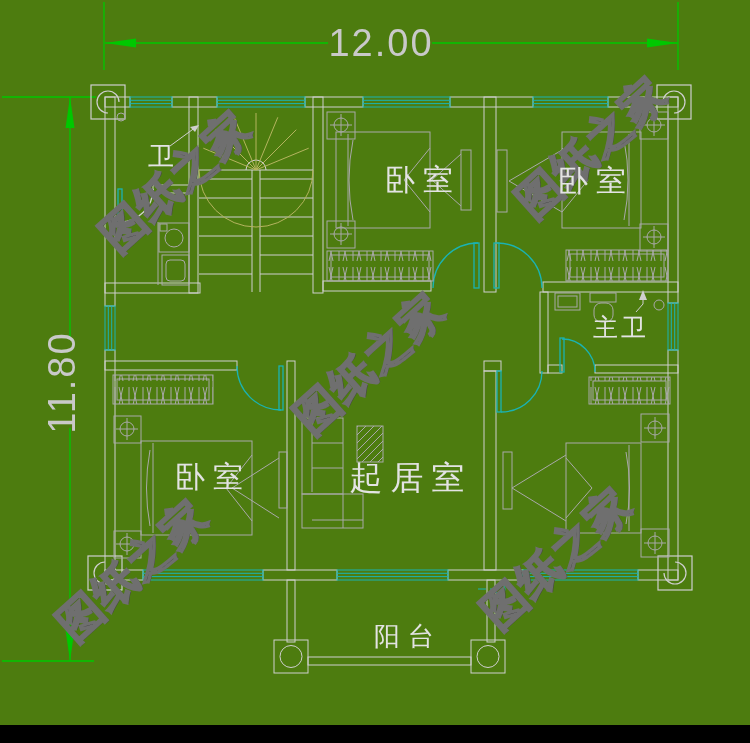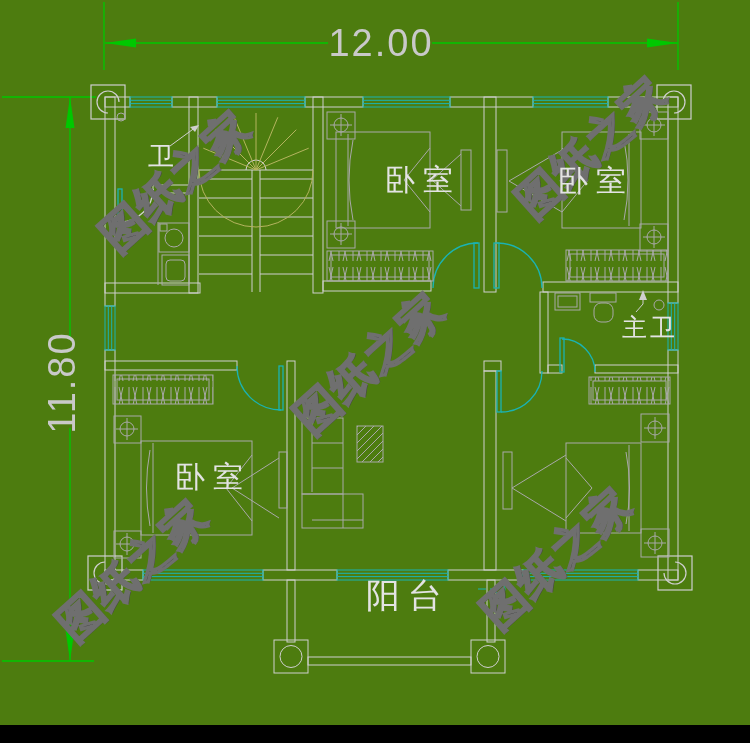--- a/index.html
+++ b/index.html
@@ -240,17 +240,18 @@
 
   <div class="wm" style="left:46px;top:152px;">图纸之家</div>
   <div class="wm" style="left:462px;top:118px;">图纸之家</div>
   <div class="wm" style="left:240px;top:334px;">图纸之家</div>
   <div class="wm" style="left:3px;top:541px;">图纸之家</div>
   <div class="wm" style="left:427px;top:529px;">图纸之家</div>
 
   <div class="room-label" style="left:161px;top:156px;font-size:26px;">卫</div>
   <div class="room-label" style="left:423px;top:180px;font-size:30px;letter-spacing:8px;">卧室</div>
   <div class="room-label" style="left:596px;top:181px;font-size:30px;letter-spacing:8px;">卧室</div>
-  <div class="room-label" style="left:650px;top:327px;font-size:25px;letter-spacing:3px;">主卫</div>
+  <div class="room-label" style="left:621px;top:327px;font-size:25px;letter-spacing:3px;">主卫</div>
   <div class="room-label" style="left:213px;top:477px;font-size:30px;letter-spacing:8px;">卧室</div>
-  <div class="room-label" style="left:408px;top:596px;font-size:34px;letter-spacing:8px;">阳台</div>
+  <div class="room-label" style="left:411px;top:478px;font-size:33px;letter-spacing:8px;">起居室</div>
+  <div class="room-label" style="left:408px;top:636px;font-size:26px;letter-spacing:8px;">阳台</div>
 
 </div>
 
 </body></html>

